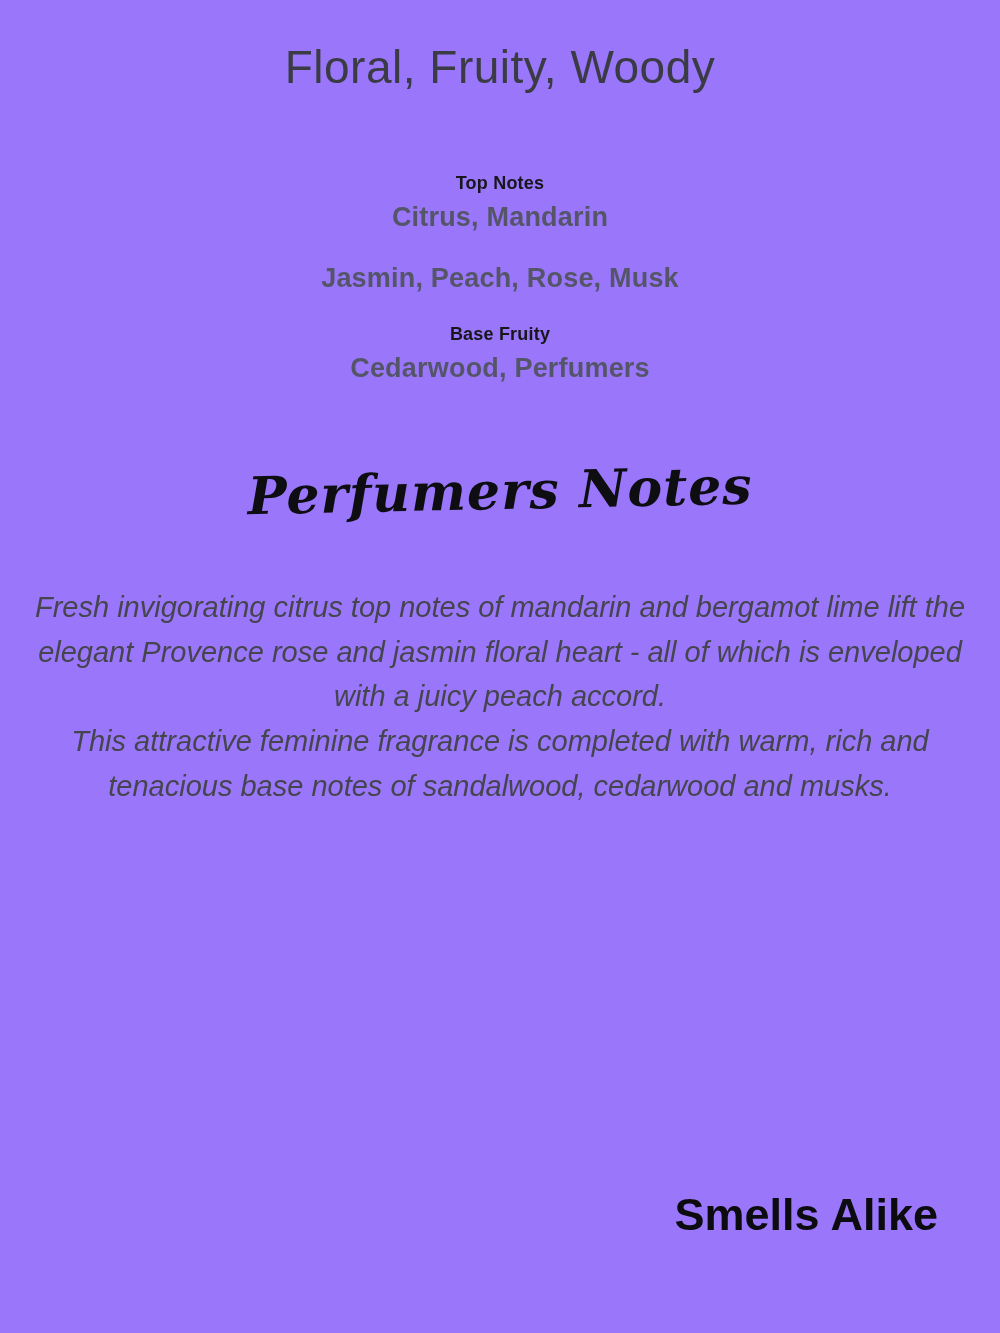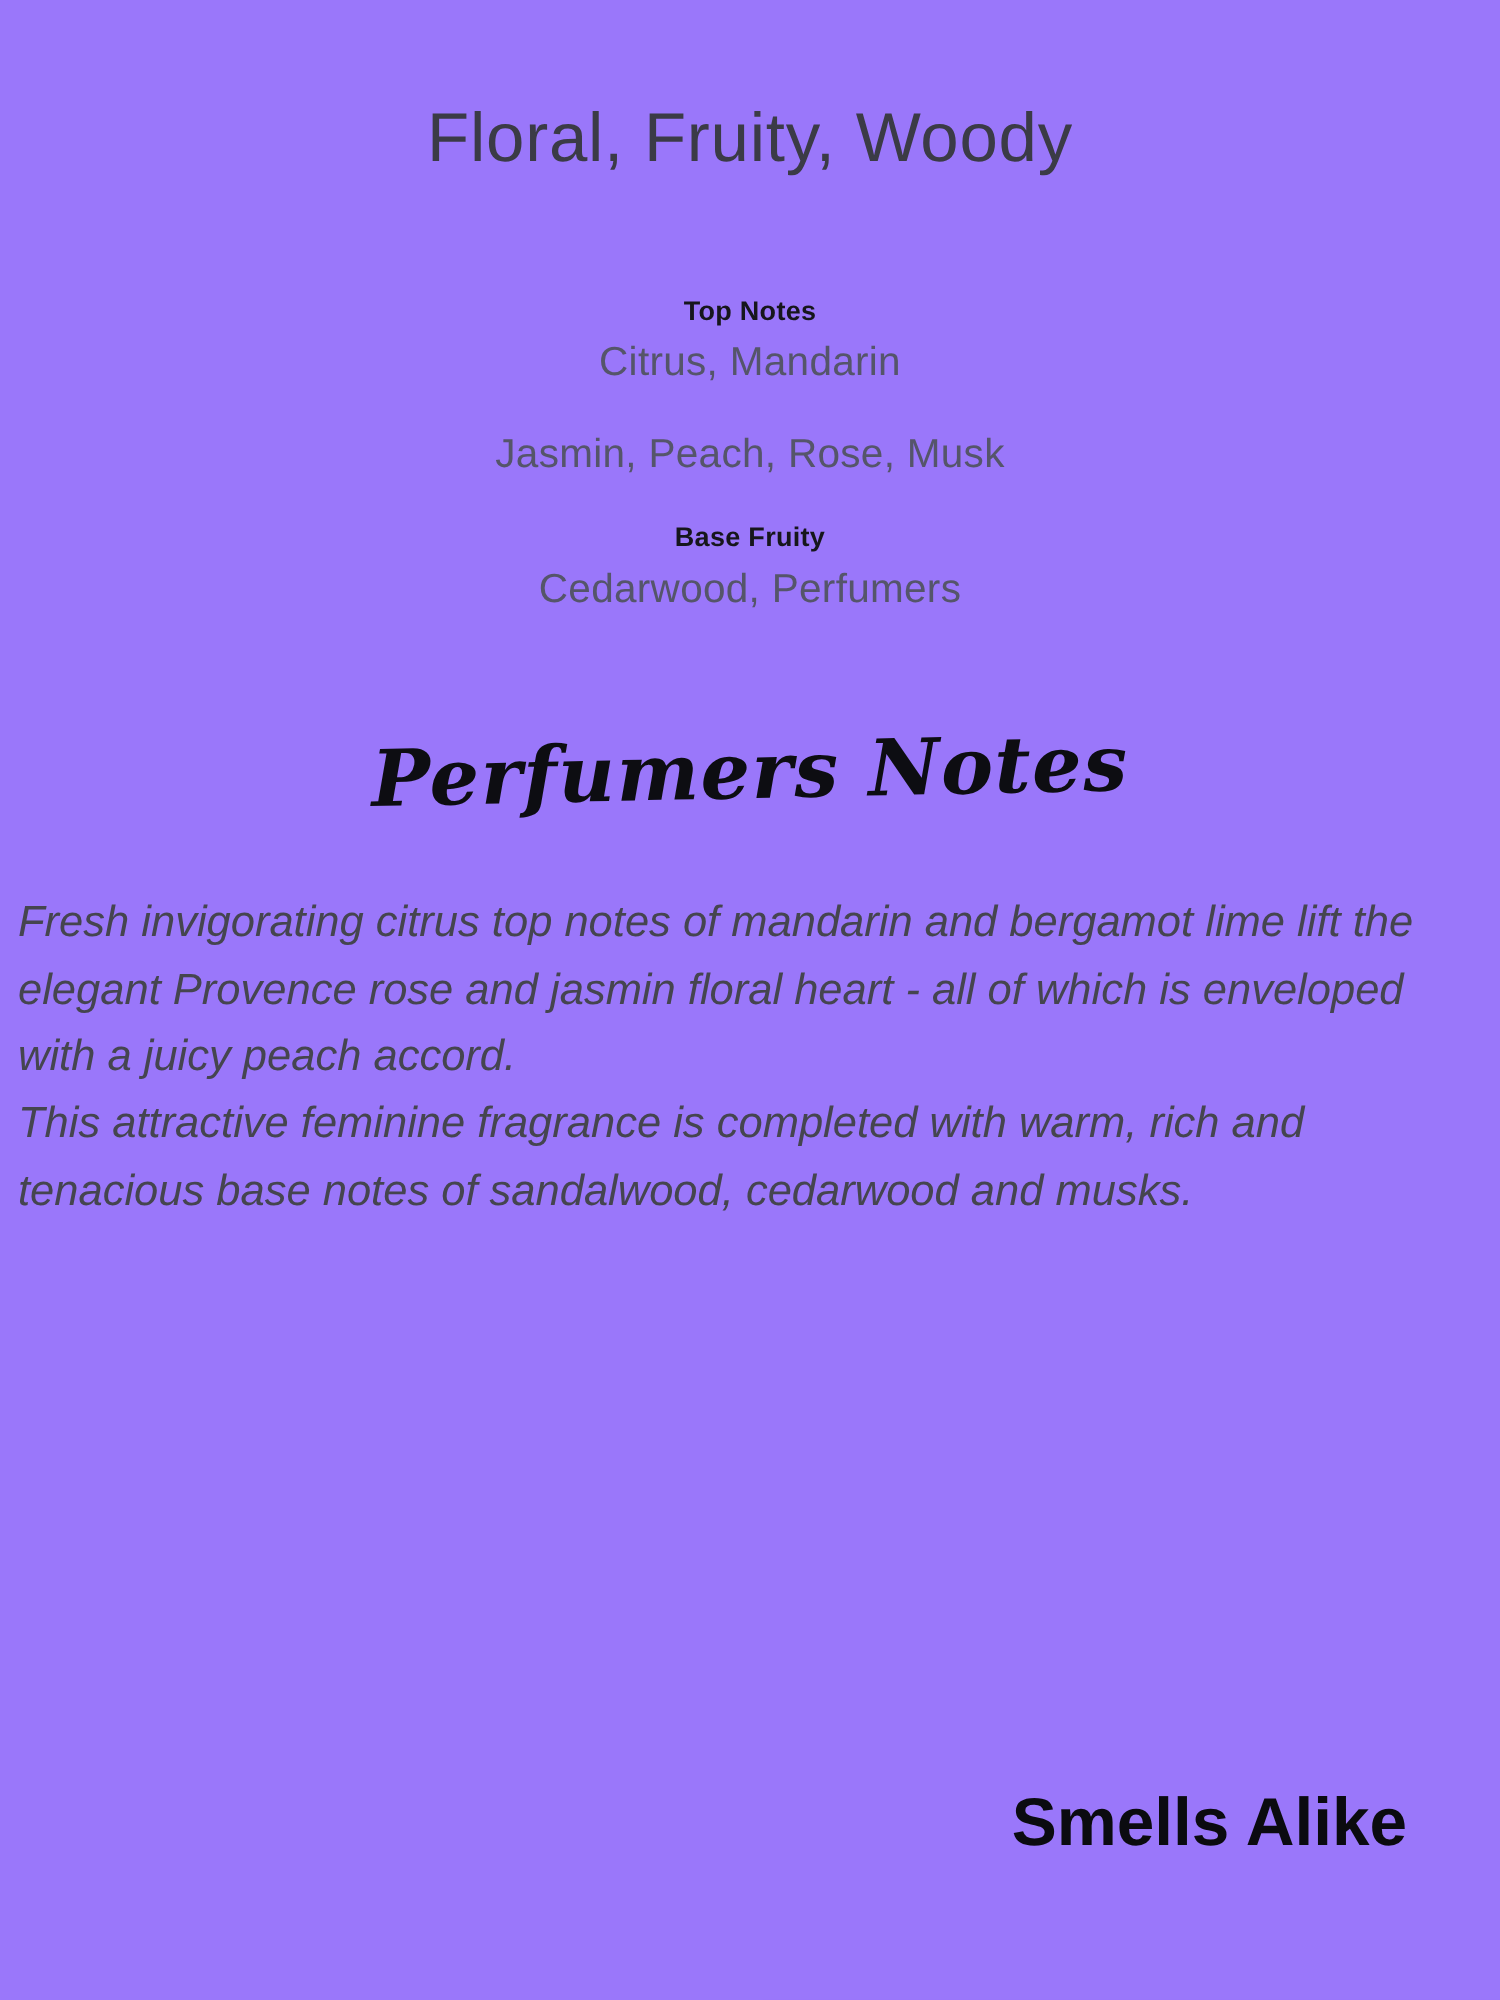--- a/index.html
+++ b/index.html
@@ -19,57 +19,58 @@
     height: 1333px;
     position: relative;
     box-sizing: border-box;
   }
   .headline {
     text-align: center;
     font-size: 46px;
     font-weight: 400;
     color: #3b3b46;
     letter-spacing: 0.5px;
-    padding-top: 66px;
+    padding-top: 42px;
     line-height: 1.1;
   }
   .notes-block {
     margin-top: 80px;
     text-align: center;
   }
   .note-group {
     margin-bottom: 30px;
   }
   .note-title {
     font-size: 18px;
     font-weight: bold;
     color: #16161c;
     letter-spacing: 0.2px;
     margin-bottom: 8px;
   }
   .note-value {
     font-size: 27px;
-    font-weight: 400;
+    font-weight: 700;
     color: #55556a;
     letter-spacing: 0.2px;
   }
   .perfumers-title {
     text-align: center;
     margin-top: 76px;
     font-family: "DejaVu Serif", serif;
     font-style: italic;
     font-weight: bold;
     font-size: 52px;
     color: #0d0d12;
     letter-spacing: 1px;
     transform: rotate(-1.2deg);
   }
   .perfumers-body {
-    margin-top: 48px;
-    padding: 0 12px;
+    margin-top: 64px;
+    padding: 0 24px;
+    text-align: center;
     font-size: 29px;
     font-style: italic;
     color: #45454f;
     line-height: 1.55;
   }
   .perfumers-body p {
     margin: 0;
   }
   .smells-alike {
     position: absolute;

